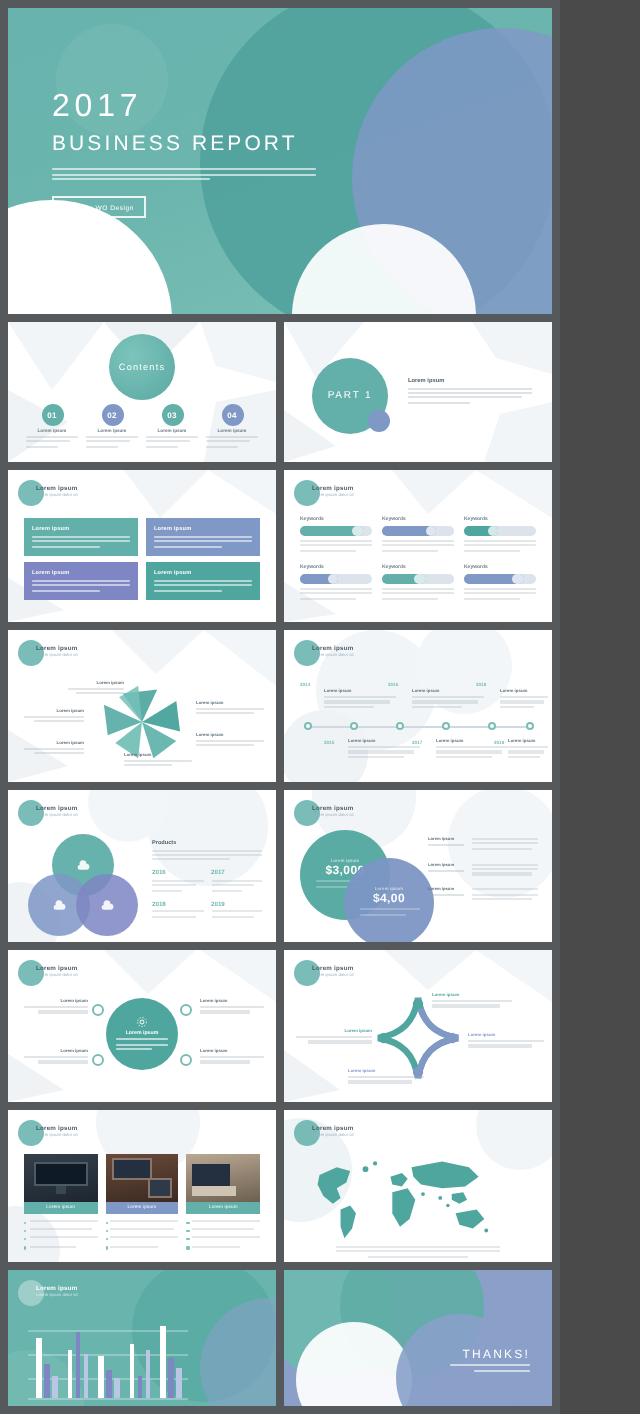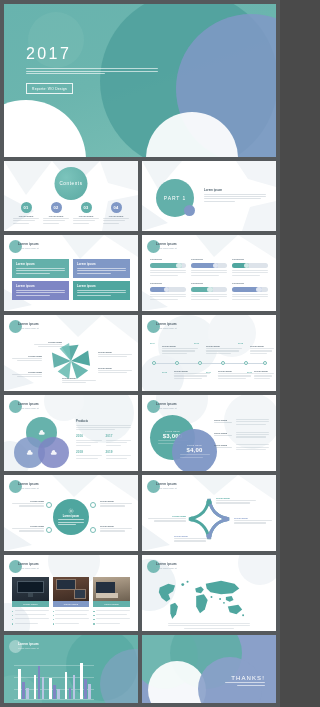--- a/index.html
+++ b/index.html
@@ -189,20 +189,21 @@
 
 <div class="slide" id="cover">
   <div class="teal"></div>
   <div class="c-tealsm"></div>
   <div class="c-dark"></div>
   <div class="c-blue"></div>
   <div class="c-white"></div>
   <div class="c-white2"></div>
   <div class="txt">
     <div class="year">2017</div>
+    <div class="main">BUSINESS REPORT</div>
     <div class="lead">
       <span class="tb w100"></span>
           <span class="tb w100"></span>
           <span class="tb w60"></span>
     </div>
     <div class="btn">Reporte: WO Design</div>
   </div>
 </div>
 
 <div class="slide s-left" id="s2" style="top:161px;height:70px;">

